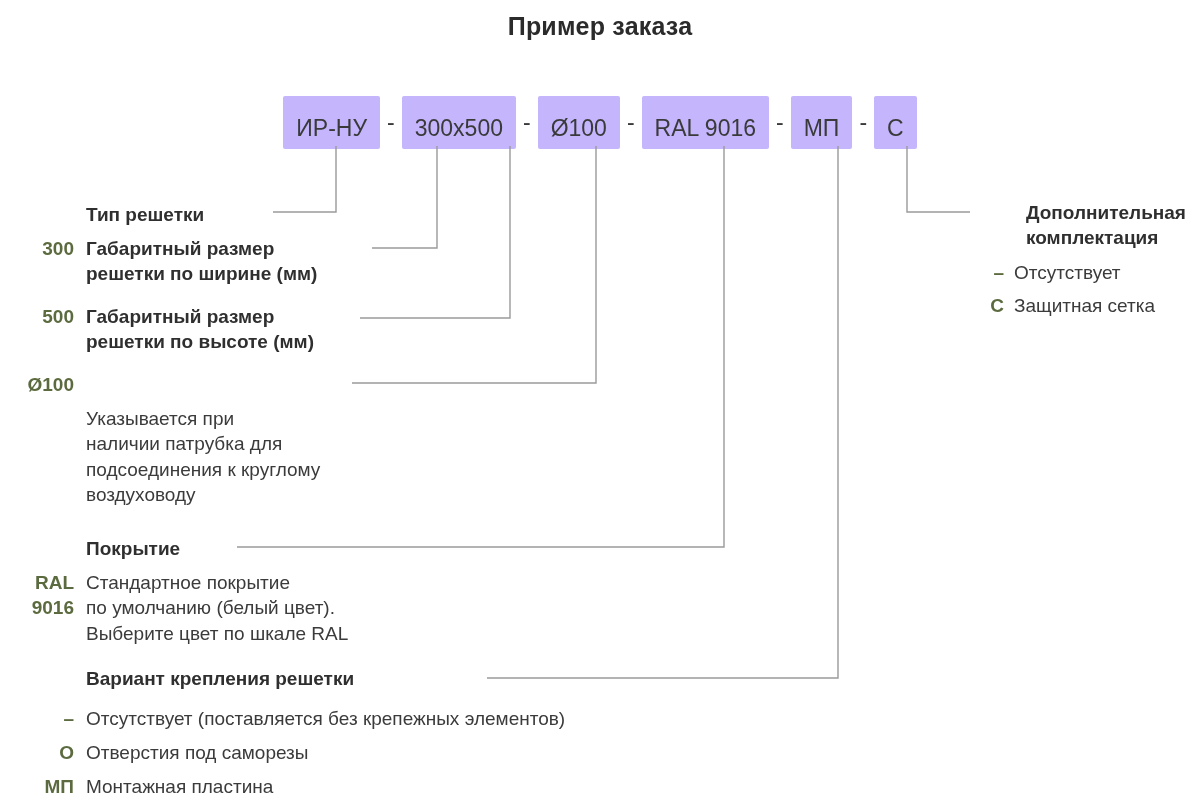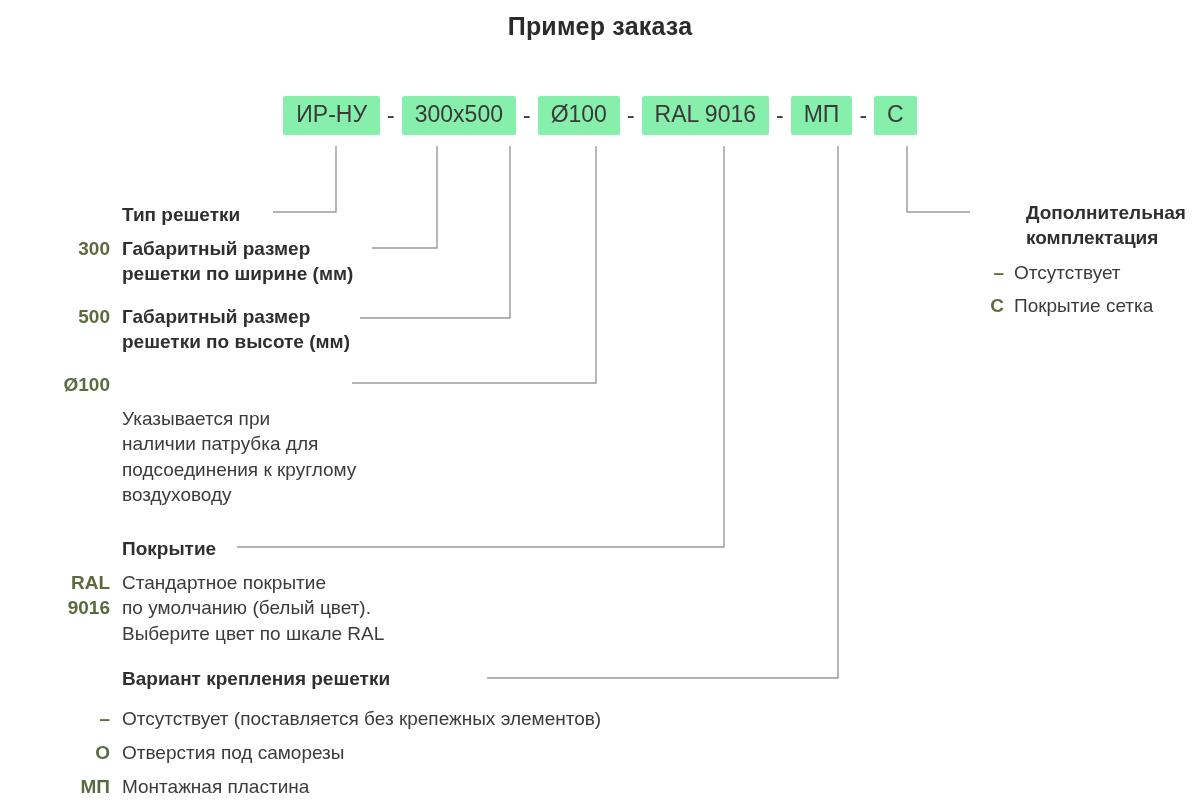--- a/index.html
+++ b/index.html
@@ -39,22 +39,22 @@
     top: 96px;
     left: 0;
     width: 1200px;
     display: flex;
     justify-content: center;
     align-items: center;
     font-size: 23px;
     color: #3a3a3a;
   }
   .chip {
-    background: #86efac;
-    padding: 7px 13px 9px 13px;
+    background: #c4b5fd;
+    padding: 21px 13px 9px 13px;
     border-radius: 2px;
     line-height: 1;
     white-space: nowrap;
   }
   .dash {
     padding: 0 7px;
     color: #3a3a3a;
   }
 
   
@@ -75,21 +75,20 @@
   }
   .key {
     width: 74px;
     min-width: 74px;
     text-align: right;
     padding-right: 12px;
     color: #5c6b3f;
     font-size: 19px;
     font-weight: bold;
     line-height: 1.34;
-    padding-left: 36px;
   }
   .key.small {
     font-size: 19px;
   }
   .txt {
     font-size: 19px;
     line-height: 1.34;
     color: #2f2f2f;
   }
   .txt.bold {
@@ -236,17 +235,17 @@
 
   <div class="right-block">
     <div class="right-title" style="white-space:pre-line;margin-left:48px;">Дополнительная
 комплектация</div>
     <div class="right-entry">
       <div class="right-key">–</div>
       <div class="right-txt">Отсутствует</div>
     </div>
     <div class="right-entry">
       <div class="right-key">С</div>
-      <div class="right-txt">Покрытие сетка</div>
+      <div class="right-txt">Защитная сетка</div>
     </div>
   </div>
 
 </div>
 
 </body></html>

